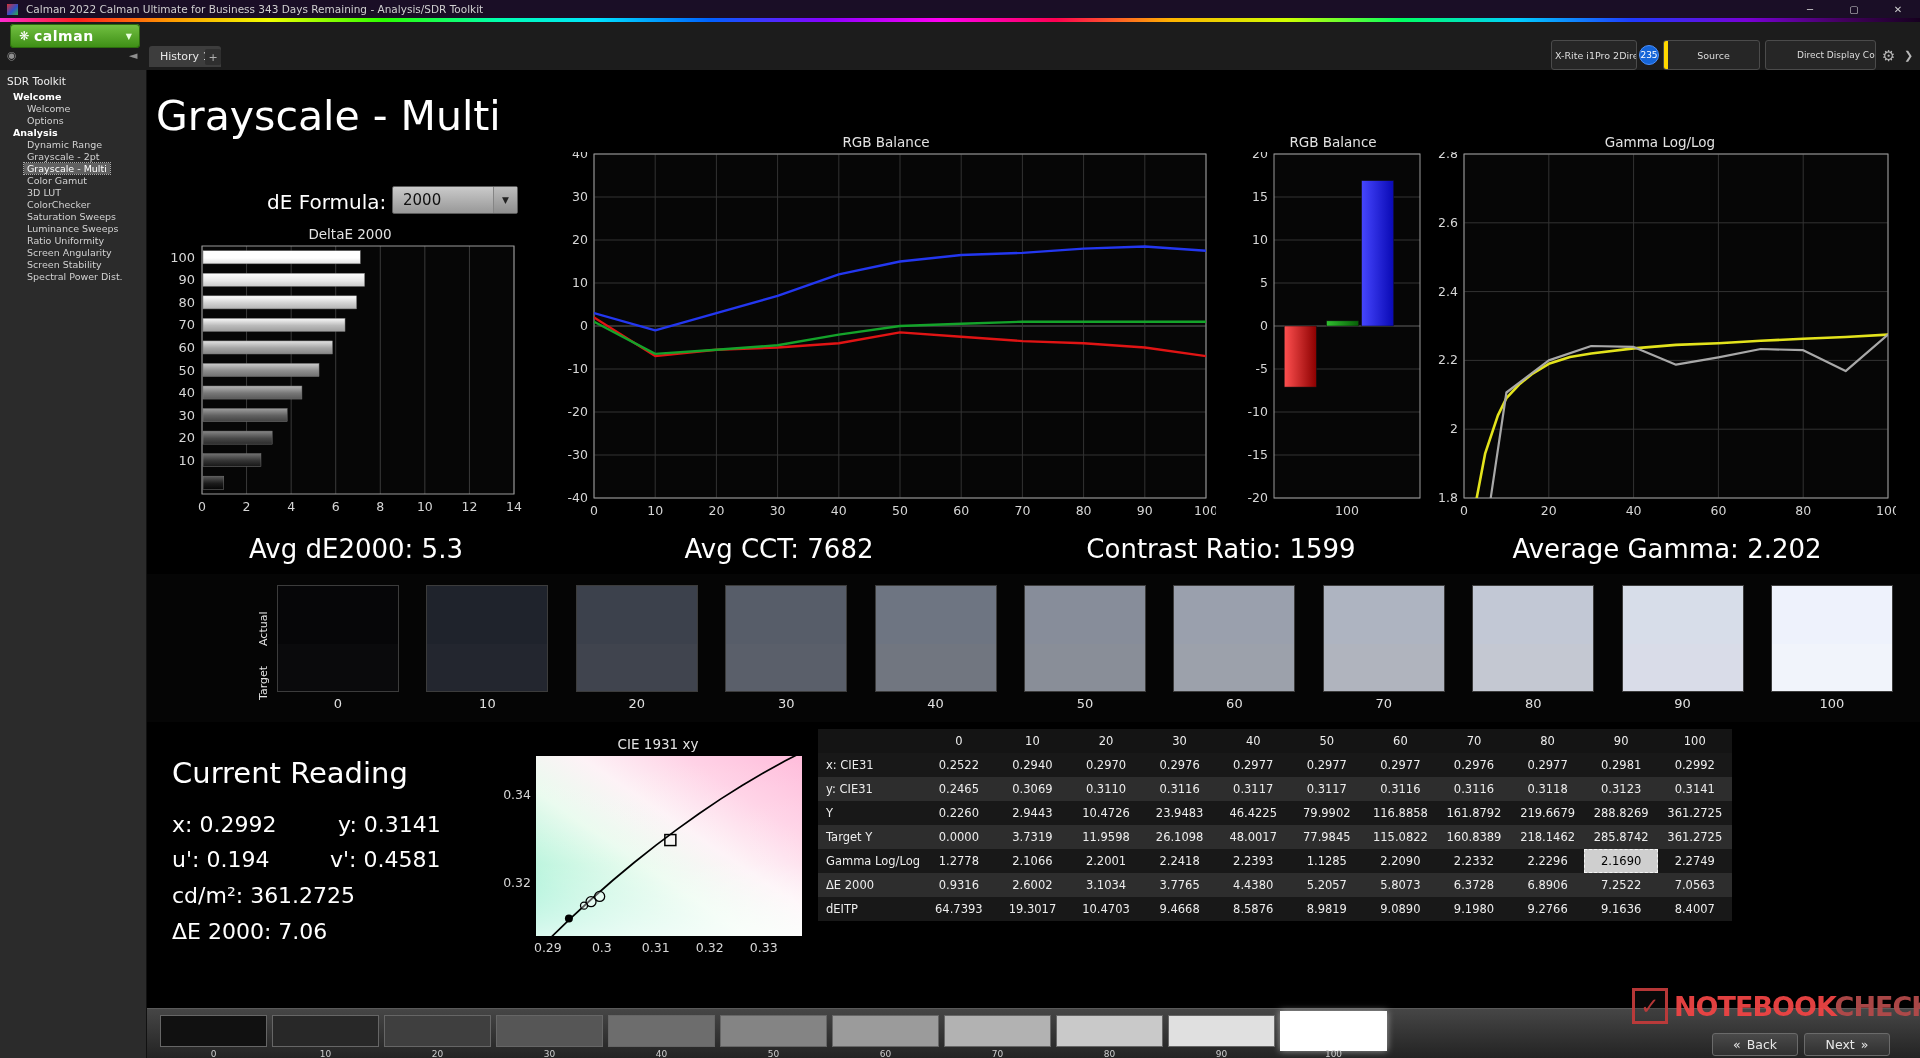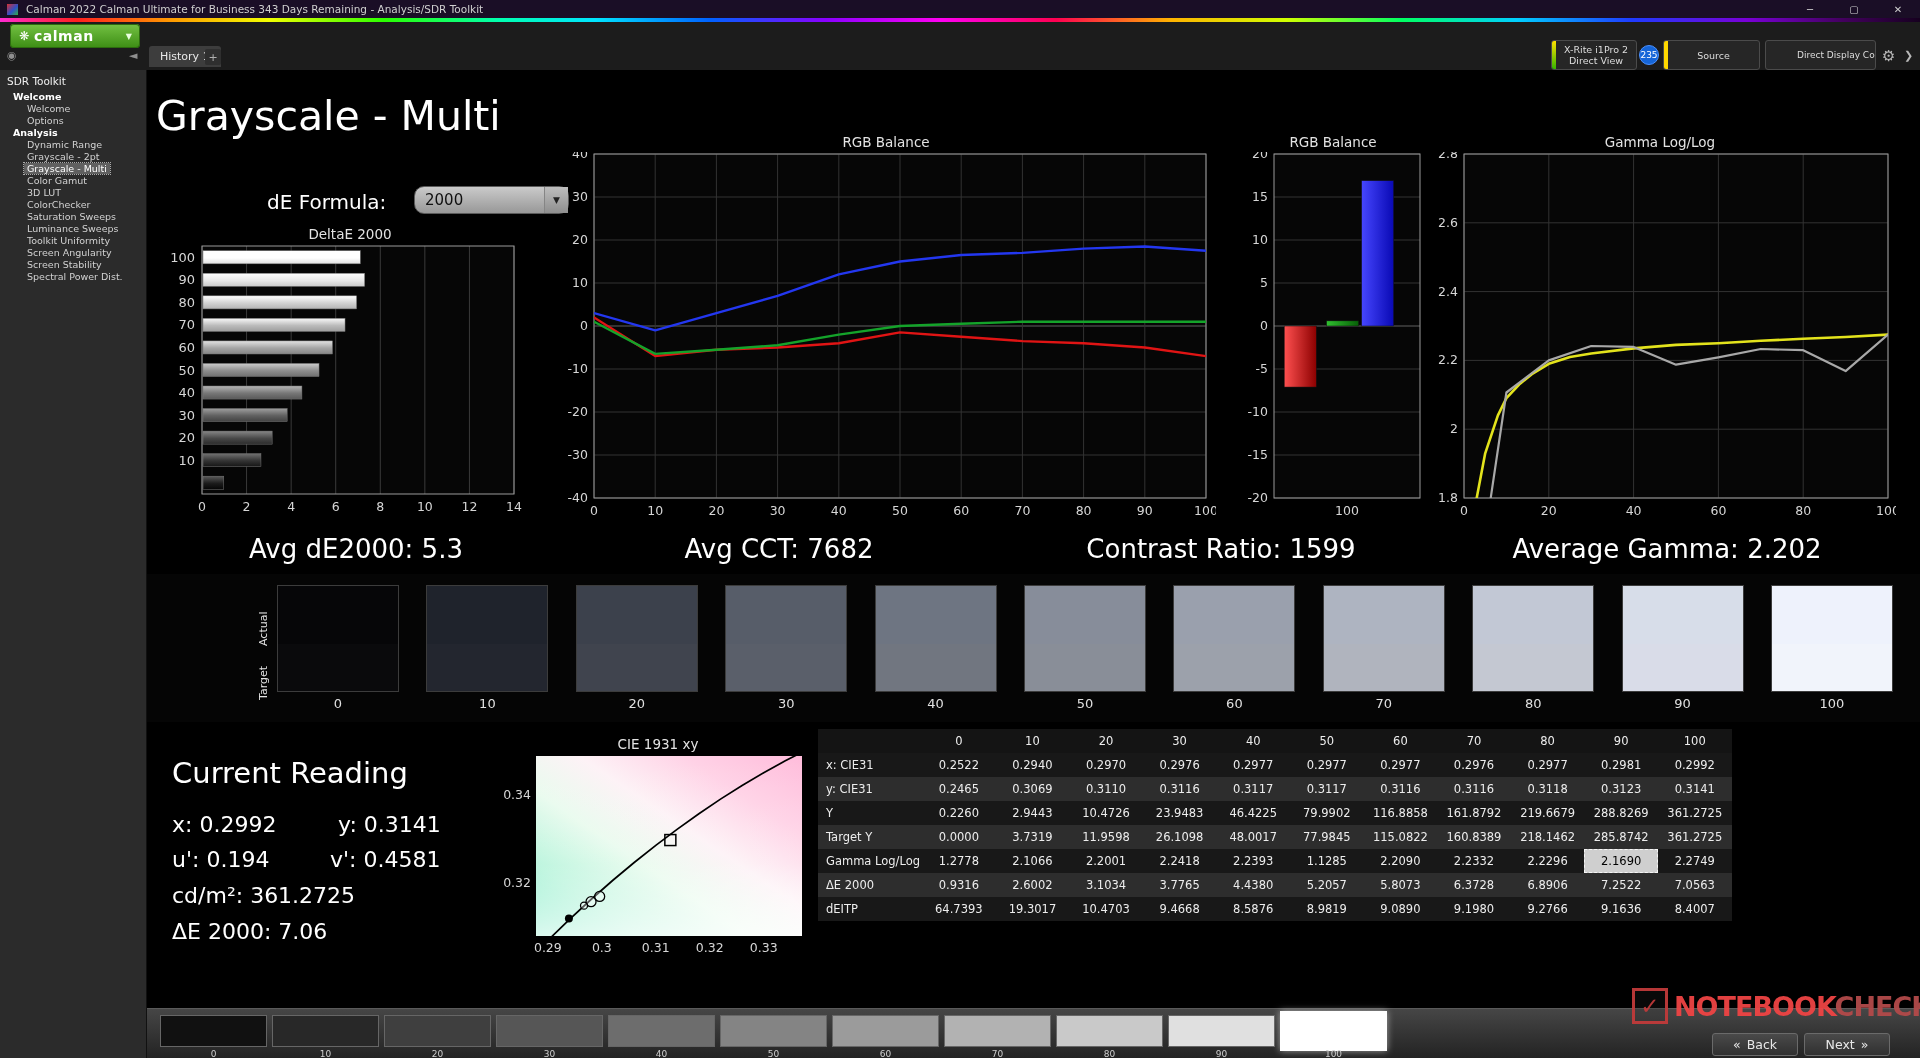--- a/index.html
+++ b/index.html
@@ -27,41 +27,41 @@
   .tab{position:absolute;left:149px;top:24px;height:21px;padding:0 11px;background:#3d3d3d;border-radius:3px 3px 0 0;
     font-size:11px;color:#e8e8e8;display:flex;align-items:center;cursor:pointer;}
   .tab-add{position:absolute;left:205px;top:27px;width:16px;height:16px;background:#2f2f2f;color:#b0b0b0;
     font-size:11px;display:flex;align-items:center;justify-content:center;border-radius:2px;cursor:pointer;}
   .top-btn{position:absolute;top:18px;height:30px;background:#262626;border:1px solid #4b4b4b;border-radius:3px;
     display:flex;align-items:stretch;cursor:pointer;overflow:hidden;}
   .top-btn .bar{width:4px;}
   .bar-meter{background:linear-gradient(#ffe100,#36b500);}
   .bar-source{background:#ffd800;}
   .bar-display{background:linear-gradient(#d5e000,#76b800);}
-  .top-btn .lbl{flex:1;display:flex;flex-direction:column;align-items:center;justify-content:center;
+  .top-btn .lbl{flex:1;display:flex;flex-direction:row;align-items:center;justify-content:center;
     font-size:9.5px;color:#ddd;line-height:11px;padding:0 3px;white-space:nowrap;}
   .badge{position:absolute;left:1639px;top:23px;width:20px;height:20px;border-radius:50%;background:#1565d8;
     border:1px solid #4a90ff;color:#fff;font-size:9px;display:flex;align-items:center;justify-content:center;}
   .tool-icon{position:absolute;color:#b8b8b8;cursor:pointer;}
   .sb-btn{position:absolute;font-size:11px;color:#8f8f8f;cursor:pointer;z-index:5;}
 
   
   .sidebar{left:0;top:70px;width:147px;height:988px;background:#2b2b2b;border-right:1px solid #111;overflow:hidden;}
   .sidebar-header{font-size:10.5px;color:#f0f0f0;padding:5px 0 4px 7px;}
   .ti{height:12px;line-height:12px;font-size:9.5px;color:#d2d2d2;white-space:nowrap;cursor:pointer;}
   .ti.lvl0{padding-left:10px;font-weight:bold;color:#fff;}
   .ti.lvl1{padding-left:24px;}
   .ti .lbl{padding:0 3px;}
   .ti .lbl.selected{background:#606060;outline:1px dotted #aaa;color:#fff;}
 
   
   .page-title{left:156px;top:92px;font-size:41px;font-weight:400;color:#fff;}
   .de-label{left:267px;top:190px;font-size:20px;color:#fff;}
-  .de-select{left:392px;top:186px;width:155px;height:28px;background:linear-gradient(#cacaca,#989898);
-    border:1px solid #5a5a5a;border-radius:10px;display:flex;align-items:center;cursor:pointer;margin-left:22px;}
+  .de-select{left:392px;top:186px;width:126px;height:28px;background:linear-gradient(#cacaca,#989898);
+    border:1px solid #5a5a5a;border-radius:2px;display:flex;align-items:center;cursor:pointer;}
   .de-select .val{flex:1;font-size:15px;color:#101010;padding-left:10px;}
   .de-select .arrow{width:24px;height:100%;display:flex;align-items:center;justify-content:center;
     font-size:9px;color:#222;border-left:1px solid #858585;background:linear-gradient(#bdbdbd,#8f8f8f);}
 
   
   .chart{position:absolute;}
   .chart .ct{height:16px;margin-bottom:2px;font-size:13.5px;color:#e3e3e3;text-align:center;}
   .stat{position:absolute;top:534px;transform:translateX(-50%);font-size:26px;color:#fff;white-space:nowrap;}
 
   
@@ -168,21 +168,21 @@
         <div class="ti lvl1"><span class="lbl">Options</span></div>
         <div class="ti lvl0"><span class="lbl">Analysis</span></div>
         <div class="ti lvl1"><span class="lbl">Dynamic Range</span></div>
         <div class="ti lvl1"><span class="lbl">Grayscale - 2pt</span></div>
         <div class="ti lvl1"><span class="lbl selected">Grayscale - Multi</span></div>
         <div class="ti lvl1"><span class="lbl">Color Gamut</span></div>
         <div class="ti lvl1"><span class="lbl">3D LUT</span></div>
         <div class="ti lvl1"><span class="lbl">ColorChecker</span></div>
         <div class="ti lvl1"><span class="lbl">Saturation Sweeps</span></div>
         <div class="ti lvl1"><span class="lbl">Luminance Sweeps</span></div>
-        <div class="ti lvl1"><span class="lbl">Toolkit Uniformity</span></div>
+        <div class="ti lvl1"><span class="lbl">Ratio Uniformity</span></div>
         <div class="ti lvl1"><span class="lbl">Screen Angularity</span></div>
         <div class="ti lvl1"><span class="lbl">Screen Stability</span></div>
         <div class="ti lvl1"><span class="lbl">Spectral Power Dist.</span></div>
       </div>
   </div>
 
   <div class="abs page-title">Grayscale - Multi</div>
   <div class="abs de-label">dE Formula:</div>
   <div class="abs de-select">
     <span class="val">2000</span>

